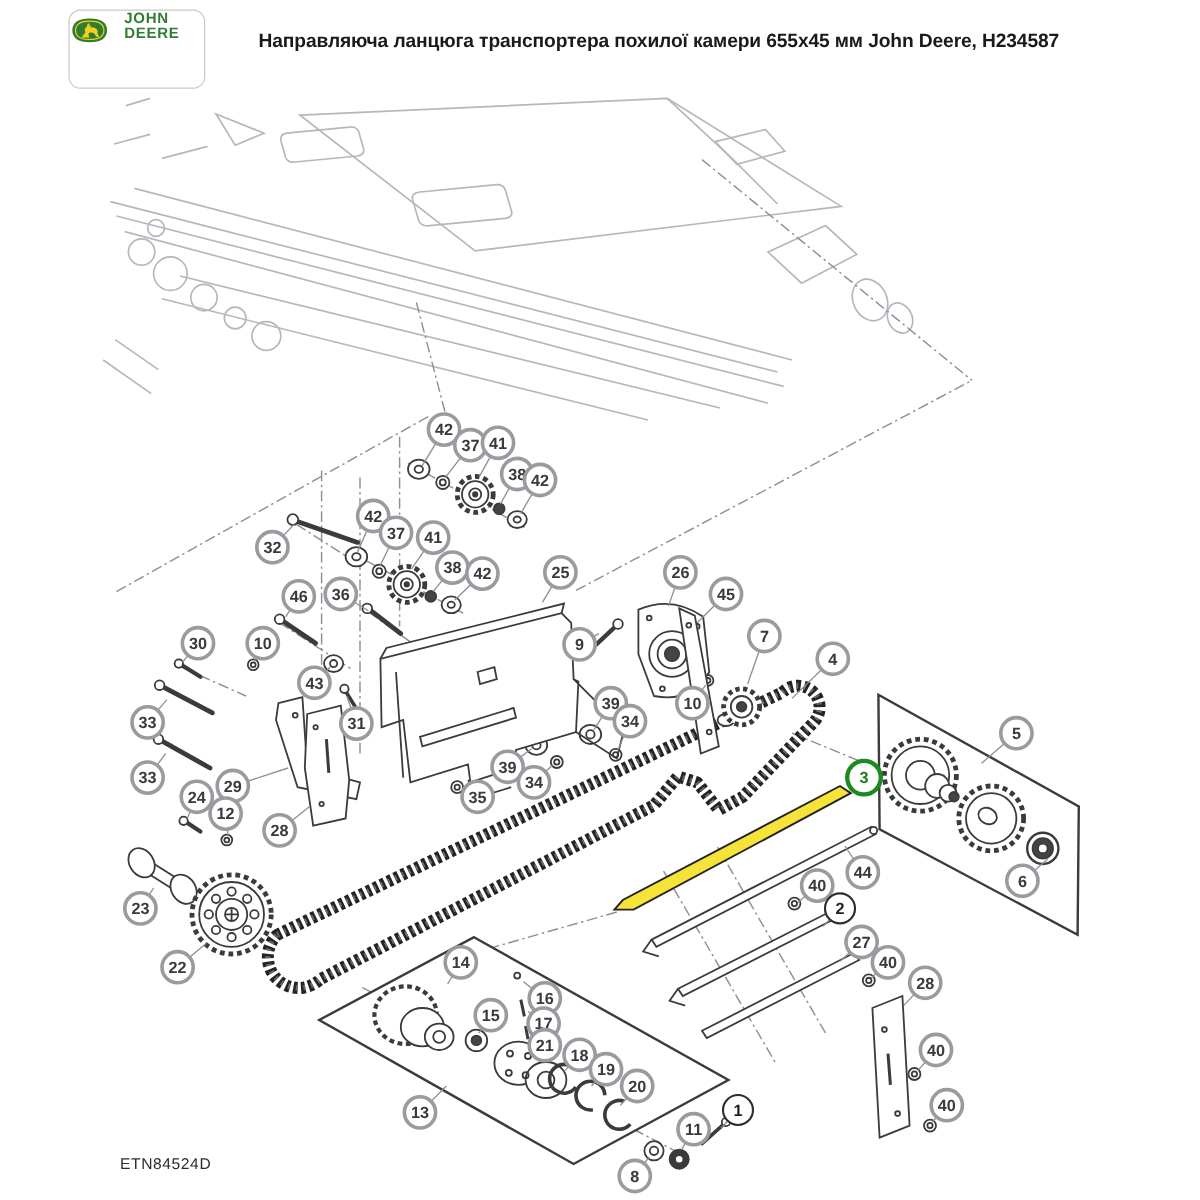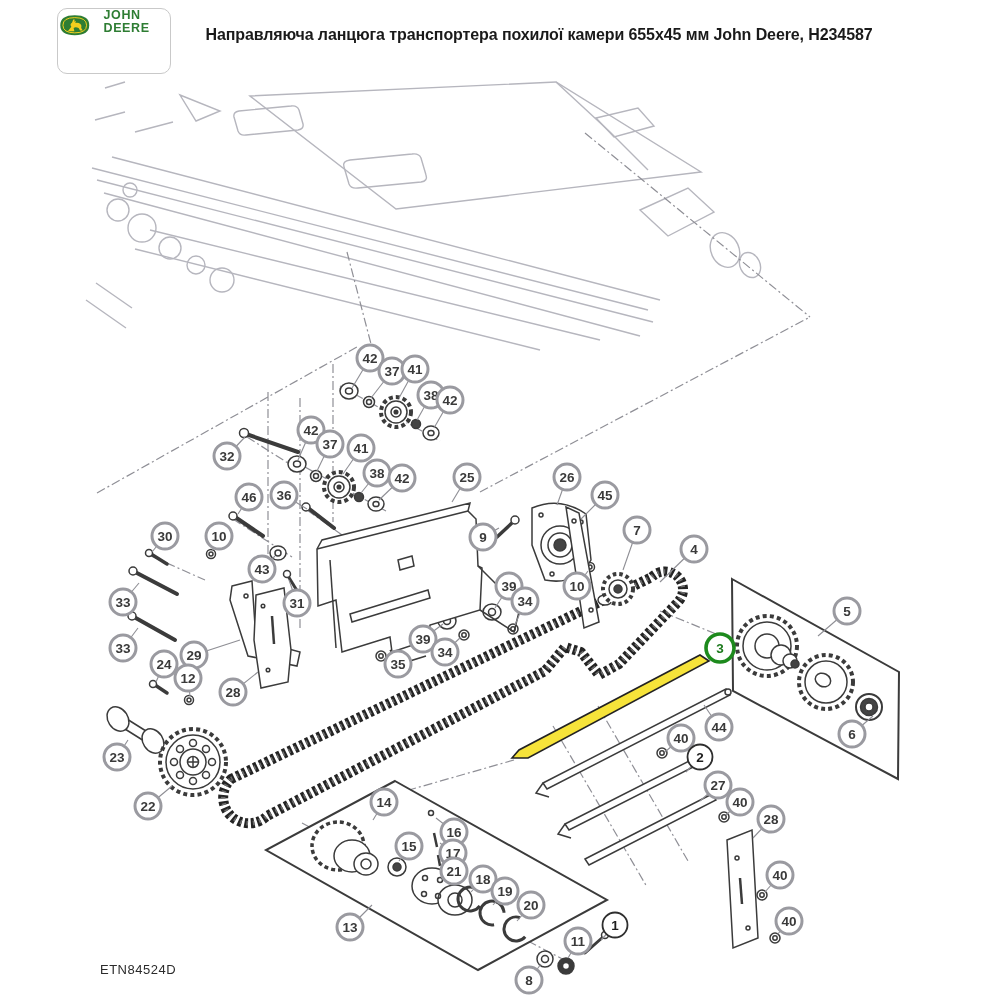--- a/index.html
+++ b/index.html
@@ -2,21 +2,21 @@
 <html><head>
 <meta charset="utf-8">
 <style>
   html,body{margin:0;padding:0;background:#fff;}
   .stage{position:relative;width:1000px;height:1000px;background:#fff;overflow:hidden;
          font-family:"Liberation Sans",sans-serif;}
   .logo-box{position:absolute;left:57px;top:8px;width:112px;height:64px;border:1.5px solid #c9c9c9;
             border-radius:10px;background:#fff;display:flex;flex-direction:row;align-items:flex-start;
             justify-content:center;gap:12px;}
   .logo-brand{font-size:12.5px;font-weight:bold;color:#2e7d33;letter-spacing:.6px;line-height:1;}
-  .page-title{position:absolute;left:184px;top:0;width:710px;height:70px;display:flex;align-items:center;
+  .page-title{position:absolute;left:194px;top:0;width:710px;height:70px;display:flex;align-items:center;
               justify-content:center;text-align:center;font-size:16px;font-weight:bold;color:#1a1a1a;
               letter-spacing:-0.1px;}
   .drawing-code{position:absolute;left:100px;top:962px;font-size:13px;font-weight:normal;color:#2b2b2b;
                 letter-spacing:.5px;}
   svg.diagram{position:absolute;left:0;top:0;}
   .co-num{font-family:"Liberation Sans",sans-serif;font-weight:bold;}
 </style>
 </head>
 <body>
 

